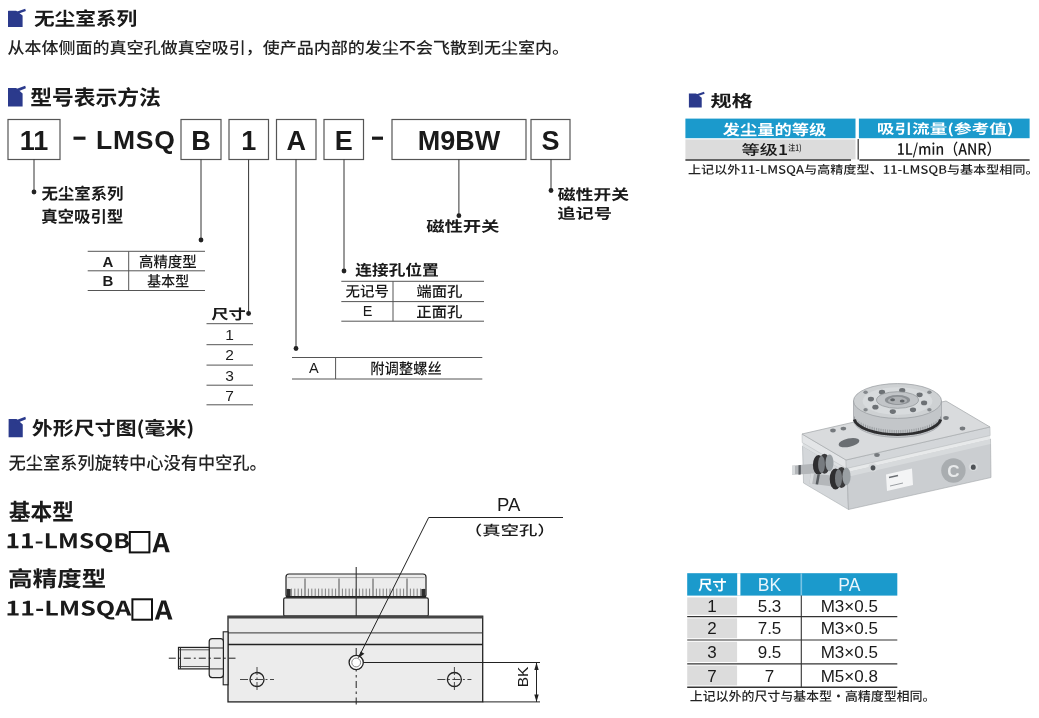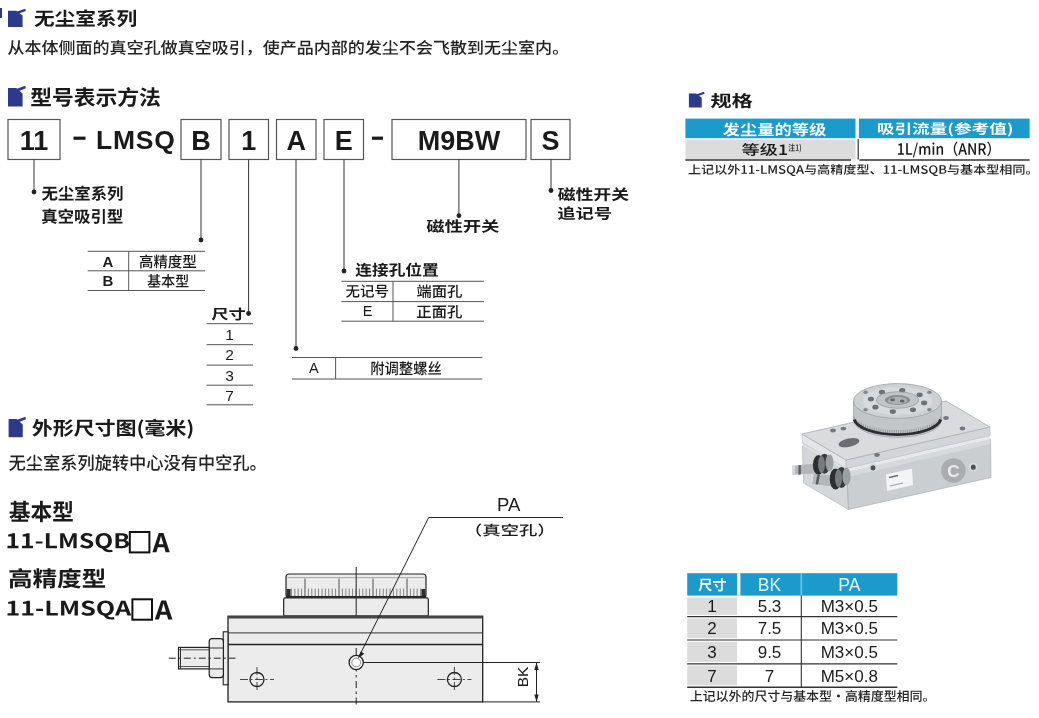--- a/index.html
+++ b/index.html
@@ -1,14 +1,14 @@
 <!DOCTYPE html>
 <html><head><meta charset="utf-8"><style>
 html,body{margin:0;padding:0;background:#fff;}
-#page{position:relative;width:1039px;height:718px;overflow:hidden;background:#fff;}
+#page{position:relative;width:1039px;height:718px;overflow:hidden;background:#fff;border-radius:32px;}
 </style></head><body>
 <div id="page">
 <svg width="1039" height="718" viewBox="0 0 1039 718">
       <rect x="0" y="8" width="2" height="10" fill="#2b3a8c"></rect>
       <g>
         <polygon points="8,10.8 16.2,10.8 22.6,15.6 22.6,27 8,27" fill="#2b3a8c"></polygon>
         <polygon points="14.2,12.4 25.2,8.8 25.9,10.9 15.4,14.7" fill="#2b3a8c"></polygon>
       </g>
       <path transform="matrix(0.02063 0 0 -0.01871 34.00 25.37)" d="M106 787V670H420C418 614 415 557 408 501H46V383H386C344 231 250 96 29 12C60 -13 93 -57 110 -88C351 11 456 173 503 353V95C503 -26 536 -65 663 -65C688 -65 786 -65 812 -65C922 -65 956 -19 970 152C936 160 881 181 855 202C849 73 843 53 802 53C779 53 699 53 680 53C637 53 630 58 630 97V383H960V501H530C537 557 540 614 543 670H905V787ZM1234 751C1189 662 1109 574 1027 520C1054 503 1102 465 1123 444C1205 509 1294 613 1349 717ZM1638 697C1721 625 1816 522 1855 453L1961 518C1917 589 1818 686 1736 754ZM1439 834V435H1563V834ZM1438 400V290H1131V180H1438V45H1043V-68H1958V45H1562V180H1871V290H1562V400ZM2146 232V129H2437V43H2058V-62H2948V43H2560V129H2868V232H2560V308H2437V232ZM2420 830C2429 812 2438 791 2446 770H2060V577H2172V497H2320C2280 461 2244 433 2227 422C2200 402 2179 390 2156 386C2168 357 2185 304 2191 283C2230 298 2285 302 2734 338C2756 315 2775 293 2788 275L2882 339C2845 385 2775 448 2713 497H2832V577H2939V770H2581C2570 800 2553 835 2536 864ZM2596 464 2649 419 2356 400C2397 430 2438 463 2474 497H2648ZM2178 599V661H2817V599ZM3242 216C3195 153 3114 84 3038 43C3068 25 3119 -14 3143 -37C3216 13 3305 96 3364 173ZM3619 158C3697 100 3795 17 3839 -37L3946 34C3895 90 3794 169 3717 221ZM3642 441C3660 423 3680 402 3699 381L3398 361C3527 427 3656 506 3775 599L3688 677C3644 639 3595 602 3546 568L3347 558C3406 600 3464 648 3515 698C3645 711 3768 729 3872 754L3786 853C3617 812 3338 787 3092 778C3104 751 3118 703 3121 673C3194 675 3271 679 3348 684C3296 636 3244 598 3223 585C3193 564 3170 550 3147 547C3159 517 3175 466 3180 444C3203 453 3236 458 3393 469C3328 430 3273 401 3243 388C3180 356 3141 339 3102 333C3114 303 3131 248 3136 227C3169 240 3214 247 3444 266V44C3444 33 3439 30 3422 29C3405 29 3344 29 3292 31C3310 0 3330 -51 3336 -86C3410 -86 3466 -85 3510 -67C3554 -48 3566 -17 3566 41V275L3773 292C3798 259 3820 228 3835 202L3929 260C3889 324 3807 418 3732 488ZM4617 743V167H4735V743ZM4824 840V50C4824 34 4818 29 4801 29C4784 28 4729 28 4679 30C4695 -2 4712 -53 4717 -85C4799 -86 4855 -82 4893 -64C4931 -45 4944 -14 4944 51V840ZM4173 283C4210 252 4258 210 4291 177C4230 98 4152 39 4060 4C4085 -20 4116 -67 4132 -98C4362 9 4506 211 4554 563L4479 585L4458 582H4275C4285 617 4295 653 4303 689H4572V804H4048V689H4182C4151 553 4101 428 4029 348C4055 329 4102 287 4120 265C4166 320 4205 391 4237 472H4422C4406 402 4384 339 4356 282C4323 311 4276 348 4242 374Z" fill="#1a1a1a"></path>
       <path transform="matrix(0.01702 0 0 -0.01619 7.44 53.66)" d="M249 825C236 457 196 156 33 -15C59 -29 110 -64 126 -80C222 35 277 190 310 378C366 305 419 222 446 164L517 232C481 306 402 417 328 501C340 600 348 708 353 822ZM635 826C617 445 565 152 371 -12C397 -27 447 -63 464 -78C564 18 628 146 670 304C714 164 785 20 895 -69C911 -42 945 -1 966 18C819 119 743 329 708 494C723 595 732 704 739 822ZM1449 544V191H1230C1314 288 1386 411 1437 544ZM1549 544H1559C1609 412 1680 288 1765 191H1549ZM1449 844V641H1062V544H1340C1272 382 1158 228 1031 147C1054 129 1085 94 1101 71C1145 103 1187 142 1226 187V95H1449V-84H1549V95H1772V183C1810 141 1850 104 1893 74C1910 100 1944 137 1968 157C1838 235 1723 385 1655 544H1940V641H1549V844ZM2238 840C2190 693 2110 547 2023 451C2040 429 2067 377 2076 355C2102 384 2127 417 2151 454V-83H2241V609C2274 676 2303 745 2327 814ZM2424 180V94H2574V-78H2667V94H2816V180H2667V490C2727 325 2813 168 2908 74C2925 99 2957 132 2980 148C2875 237 2777 400 2720 562H2957V653H2667V840H2574V653H2304V562H2524C2465 397 2366 232 2259 143C2280 126 2312 94 2327 71C2425 165 2513 318 2574 483V180ZM3475 93C3522 41 3578 -31 3602 -77L3661 -33C3636 10 3578 79 3531 130ZM3285 783V146H3359V713H3560V150H3638V783ZM3849 834V18C3849 3 3844 -1 3831 -1C3818 -1 3778 -1 3733 0C3743 -24 3754 -60 3757 -81C3823 -81 3865 -79 3892 -65C3918 -52 3928 -28 3928 18V834ZM3704 749V143H3778V749ZM3424 654V300C3424 182 3407 55 3256 -30C3270 -41 3295 -70 3303 -85C3469 8 3494 165 3494 299V654ZM3183 844C3148 694 3092 544 3024 444C3039 422 3062 373 3070 353C3091 384 3111 418 3130 456V-81H3207V636C3229 698 3248 761 3264 823ZM4401 326H4587V229H4401ZM4401 401V494H4587V401ZM4401 154H4587V55H4401ZM4055 782V692H4432C4426 656 4418 617 4409 582H4098V-84H4190V-32H4805V-84H4901V582H4507L4542 692H4949V782ZM4190 55V494H4315V55ZM4805 55H4673V494H4805ZM5545 415C5598 342 5663 243 5692 182L5772 232C5740 291 5672 387 5619 457ZM5593 846C5562 714 5508 580 5442 493V683H5279C5296 726 5316 779 5332 829L5229 846C5223 797 5208 732 5195 683H5081V-57H5168V20H5442V484C5464 470 5500 446 5515 432C5548 478 5580 536 5608 601H5845C5833 220 5819 68 5788 34C5776 21 5765 18 5745 18C5720 18 5660 18 5595 24C5613 -2 5625 -42 5627 -68C5684 -71 5744 -72 5779 -68C5817 -63 5842 -54 5867 -20C5908 30 5920 187 5935 643C5935 655 5935 688 5935 688H5642C5658 733 5672 779 5684 825ZM5168 599H5355V409H5168ZM5168 105V327H5355V105ZM6583 38C6694 3 6807 -45 6875 -83L6952 -18C6879 18 6754 66 6641 100ZM6341 95C6278 54 6154 6 6053 -19C6074 -37 6103 -67 6117 -85C6217 -58 6342 -9 6421 41ZM6464 846 6456 767H6083V687H6445L6435 632H6195V183H6056V104H6946V183H6810V632H6527L6538 687H6921V767H6552L6564 836ZM6286 183V243H6715V183ZM6286 457H6715V407H6286ZM6286 514V570H6715V514ZM6286 351H6715V300H6286ZM7554 524C7654 473 7794 396 7862 349L7925 424C7852 470 7711 542 7613 588ZM7381 589C7299 524 7193 461 7078 422L7133 338C7246 387 7363 460 7447 531ZM7074 36V-50H7930V36H7548V264H7821V349H7186V264H7447V36ZM7414 824C7428 794 7444 758 7457 726H7070V492H7163V640H7834V514H7932V726H7573C7558 763 7534 814 7514 852ZM8596 823V76C8596 -40 8622 -74 8719 -74C8738 -74 8829 -74 8849 -74C8942 -74 8965 -13 8975 157C8949 163 8912 182 8889 199C8884 49 8878 12 8841 12C8822 12 8749 12 8733 12C8697 12 8691 20 8691 74V823ZM8246 566V373C8164 352 8089 332 8030 319L8050 224L8246 278V30C8246 16 8242 12 8226 11C8210 11 8159 11 8106 13C8119 -14 8132 -56 8136 -82C8210 -83 8261 -80 8295 -65C8329 -50 8339 -23 8339 29V304L8535 359L8522 447L8339 398V529C8412 588 8490 670 8542 746L8477 792L8458 787H8055V699H8387C8346 651 8294 600 8246 566ZM9693 844C9671 682 9631 524 9563 422C9570 414 9580 402 9589 390H9495V569H9614V655H9495V832H9405V655H9276V569H9405V390H9298V-41H9380V27H9599V375L9618 345C9633 367 9648 392 9661 419C9675 335 9696 249 9729 169C9685 91 9626 28 9544 -19C9561 -34 9592 -67 9602 -83C9672 -38 9727 17 9771 82C9808 18 9855 -39 9915 -82C9927 -59 9955 -25 9972 -8C9905 34 9855 95 9818 165C9871 275 9900 410 9918 573H9964V654H9743C9757 711 9769 770 9778 829ZM9380 309H9516V108H9380ZM9721 573H9835C9824 456 9805 354 9774 267C9742 359 9724 457 9713 549ZM9223 840C9177 690 9100 540 9015 443C9030 419 9054 366 9063 343C9091 375 9117 413 9143 453V-84H9230V613C9261 679 9288 748 9310 815ZM10583 38C10694 3 10807 -45 10875 -83L10952 -18C10879 18 10754 66 10641 100ZM10341 95C10278 54 10154 6 10053 -19C10074 -37 10103 -67 10117 -85C10217 -58 10342 -9 10421 41ZM10464 846 10456 767H10083V687H10445L10435 632H10195V183H10056V104H10946V183H10810V632H10527L10538 687H10921V767H10552L10564 836ZM10286 183V243H10715V183ZM10286 457H10715V407H10286ZM10286 514V570H10715V514ZM10286 351H10715V300H10286ZM11554 524C11654 473 11794 396 11862 349L11925 424C11852 470 11711 542 11613 588ZM11381 589C11299 524 11193 461 11078 422L11133 338C11246 387 11363 460 11447 531ZM11074 36V-50H11930V36H11548V264H11821V349H11186V264H11447V36ZM11414 824C11428 794 11444 758 11457 726H11070V492H11163V640H11834V514H11932V726H11573C11558 763 11534 814 11514 852ZM12368 781V694H12474C12461 369 12418 119 12262 -30C12283 -42 12325 -71 12340 -85C12435 17 12490 150 12522 315C12557 240 12599 172 12649 113C12597 60 12537 17 12471 -14C12491 -28 12523 -63 12536 -85C12599 -52 12659 -8 12712 47C12769 -6 12834 -50 12908 -81C12922 -58 12951 -22 12971 -4C12896 24 12829 66 12772 118C12844 217 12900 342 12931 495L12873 518L12856 515H12764C12787 597 12812 697 12832 781ZM12563 694H12721C12700 601 12673 501 12650 432H12824C12799 335 12759 253 12708 183C12637 268 12582 370 12547 481C12554 548 12559 619 12563 694ZM12073 753V87H12154V180H12336V753ZM12154 666H12254V268H12154ZM13769 832V-84H13864V832ZM13138 576C13125 474 13103 345 13082 261H13452C13440 113 13424 45 13402 27C13390 18 13379 16 13357 16C13332 16 13266 17 13202 23C13222 -5 13235 -45 13237 -75C13301 -79 13362 -79 13395 -76C13434 -73 13460 -66 13484 -39C13518 -3 13536 89 13552 308C13554 321 13555 349 13555 349H13198L13222 487H13547V804H13107V716H13454V576ZM14173 -120C14287 -84 14357 3 14357 113C14357 189 14324 238 14261 238C14215 238 14176 209 14176 158C14176 107 14215 79 14260 79L14274 80C14269 19 14224 -27 14147 -55ZM15592 839V739H15326V652H15592V567H15351V282H15586C15580 233 15567 187 15540 145C15494 180 15456 220 15428 266L15350 241C15386 180 15431 127 15486 83C15441 46 15377 14 15287 -7C15306 -27 15334 -65 15345 -86C15443 -57 15513 -17 15563 30C15661 -28 15782 -65 15921 -85C15933 -58 15958 -20 15977 0C15837 15 15716 47 15619 97C15655 153 15672 216 15680 282H15935V567H15686V652H15965V739H15686V839ZM15438 488H15592V391V361H15438ZM15686 488H15844V361H15686V391ZM15268 847C15211 698 15116 553 15017 460C15034 437 15060 386 15068 364C15101 397 15134 436 15166 479V-88H15257V617C15295 682 15329 750 15356 818ZM16681 633C16664 582 16631 513 16603 467H16351L16425 500C16409 539 16371 597 16338 639L16255 604C16286 562 16320 506 16335 467H16118V330C16118 225 16110 79 16030 -27C16051 -39 16094 -75 16109 -94C16199 25 16217 205 16217 328V375H16932V467H16700C16728 506 16758 554 16786 599ZM16416 822C16435 796 16456 761 16470 731H16107V641H16908V731H16582C16568 764 16540 812 16512 847ZM17311 712H17690V547H17311ZM17220 803V456H17787V803ZM17078 360V-84H17167V-32H17351V-77H17445V360ZM17167 59V269H17351V59ZM17544 360V-84H17634V-32H17833V-79H17928V360ZM17634 59V269H17833V59ZM18094 675V-86H18189V582H18451C18446 454 18410 296 18202 185C18225 169 18257 134 18270 114C18394 187 18464 275 18503 367C18587 286 18676 193 18722 130L18800 192C18742 264 18626 375 18533 459C18542 501 18547 542 18549 582H18815V33C18815 15 18809 10 18790 9C18770 8 18702 8 18636 11C18650 -15 18664 -58 18668 -84C18758 -84 18820 -83 18858 -68C18896 -53 18908 -24 18908 31V675H18550V844H18452V675ZM19619 793V-81H19703V708H19843C19817 631 19781 525 19748 446C19832 360 19855 286 19855 227C19856 193 19849 164 19831 153C19820 147 19806 144 19792 143C19774 142 19749 142 19723 145C19738 119 19746 81 19747 56C19776 55 19806 55 19829 58C19854 61 19876 68 19894 80C19928 104 19942 153 19942 217C19942 285 19924 364 19838 457C19878 547 19923 662 19957 756L19892 797L19878 793ZM19237 826C19250 797 19264 761 19274 730H19075V644H19418C19403 589 19376 513 19351 460H19204L19276 480C19266 525 19241 591 19213 642L19132 621C19156 570 19181 505 19189 460H19047V374H19574V460H19442C19465 508 19490 569 19512 623L19422 644H19552V730H19374C19362 765 19341 812 19323 850ZM19100 291V-80H19189V-33H19438V-73H19532V291ZM19189 50V206H19438V50ZM20545 415C20598 342 20663 243 20692 182L20772 232C20740 291 20672 387 20619 457ZM20593 846C20562 714 20508 580 20442 493V683H20279C20296 726 20316 779 20332 829L20229 846C20223 797 20208 732 20195 683H20081V-57H20168V20H20442V484C20464 470 20500 446 20515 432C20548 478 20580 536 20608 601H20845C20833 220 20819 68 20788 34C20776 21 20765 18 20745 18C20720 18 20660 18 20595 24C20613 -2 20625 -42 20627 -68C20684 -71 20744 -72 20779 -68C20817 -63 20842 -54 20867 -20C20908 30 20920 187 20935 643C20935 655 20935 688 20935 688H20642C20658 733 20672 779 20684 825ZM20168 599H20355V409H20168ZM20168 105V327H20355V105ZM21671 791C21712 745 21767 681 21793 644L21870 694C21842 731 21785 792 21744 835ZM21140 514C21149 526 21187 533 21246 533H21382C21317 331 21207 173 21025 69C21048 52 21082 15 21095 -6C21221 68 21315 163 21384 279C21421 215 21465 159 21516 110C21434 57 21339 19 21239 -4C21257 -24 21279 -61 21289 -86C21399 -56 21503 -13 21592 48C21680 -15 21785 -59 21911 -86C21924 -60 21950 -21 21971 -1C21854 20 21753 57 21669 108C21754 185 21821 284 21862 411L21796 441L21778 437H21460C21472 468 21482 500 21492 533H21937V623H21516C21531 689 21543 758 21553 832L21448 849C21438 769 21425 694 21408 623H21244C21271 676 21299 740 21317 802L21216 819C21198 741 21160 662 21148 641C21135 619 21123 605 21109 600C21119 578 21134 533 21140 514ZM21590 165C21529 216 21480 276 21443 345H21729C21695 275 21647 215 21590 165ZM22249 742C22202 652 22118 563 22035 508C22057 494 22094 464 22111 447C22194 511 22283 612 22340 715ZM22649 697C22735 626 22831 525 22873 456L22956 509C22910 578 22810 675 22726 743ZM22452 831V434H22549V831ZM22451 395V279H22133V192H22451V31H22044V-58H22957V31H22549V192H22870V279H22549V395ZM23554 465C23669 383 23819 263 23887 184L23966 257C23893 335 23739 449 23626 526ZM23067 775V679H23493C23396 515 23231 352 23039 259C23059 238 23089 199 23104 175C23235 243 23351 338 23448 446V-82H23551V576C23575 610 23597 644 23617 679H23933V775ZM24158 -64C24202 -47 24263 -44 24778 -3C24800 -32 24818 -60 24831 -83L24916 -32C24871 44 24778 150 24689 229L24608 187C24643 155 24679 117 24712 79L24301 51C24367 111 24431 181 24486 252H24918V345H24088V252H24355C24295 173 24229 106 24203 84C24172 55 24149 37 24126 33C24137 6 24152 -43 24158 -64ZM24501 846C24408 715 24229 590 24036 512C24058 493 24090 452 24104 428C24160 453 24214 482 24265 514V450H24739V522C24792 490 24847 461 24902 439C24917 465 24948 503 24969 522C24813 574 24651 675 24556 764L24589 807ZM24303 538C24377 587 24444 642 24502 703C24558 648 24632 590 24713 538ZM25855 719C25809 661 25739 590 25673 532C25669 611 25667 698 25667 790H25062V691H25572C25582 230 25633 -59 25850 -60C25926 -59 25955 -8 25966 154C25944 165 25916 190 25894 212C25890 101 25880 39 25854 39C25755 38 25705 175 25682 401C25766 355 25855 300 25902 258L25951 333C25901 375 25808 429 25724 472C25796 530 25877 605 25941 673ZM26622 845C26605 709 26575 576 26528 474V546H26433V649H26530V728H26433V834H26346V728H26234V834H26148V728H26052V649H26148V546H26037V465H26524C26512 441 26500 419 26486 399C26505 380 26538 338 26549 318C26571 350 26591 386 26608 426C26628 338 26653 257 26686 184C26636 105 26568 42 26477 -4C26494 -24 26522 -66 26531 -87C26616 -39 26682 20 26735 92C26780 19 26836 -41 26907 -85C26921 -59 26951 -22 26973 -3C26896 38 26836 101 26789 180C26844 287 26877 416 26898 572H26965V659H26683C26696 715 26706 773 26715 831ZM26234 649H26346V546H26234ZM26191 208H26389V149H26191ZM26191 278V335H26389V278ZM26104 407V-84H26191V78H26389V9C26389 -2 26385 -5 26374 -6C26363 -6 26325 -7 26287 -5C26298 -27 26310 -61 26313 -83C26373 -83 26414 -82 26442 -70C26469 -56 26477 -33 26477 8V407ZM26661 572H26806C26792 462 26770 367 26737 285C26702 369 26677 466 26659 568ZM27633 755V148H27721V755ZM27828 830V48C27828 31 27823 26 27806 25C27788 25 27734 25 27677 27C27691 2 27707 -40 27711 -65C27786 -65 27841 -63 27876 -48C27909 -33 27920 -6 27920 48V830ZM27057 49 27078 -39C27212 -15 27402 21 27580 55L27574 138L27372 101V241H27564V324H27372V423H27283V324H27092V241H27283V86C27197 71 27119 58 27057 49ZM27118 433C27145 444 27184 448 27482 474C27494 454 27504 434 27512 418L27584 466C27556 524 27491 614 27437 681L27369 641C27391 613 27414 581 27435 548L27213 532C27250 581 27286 641 27315 699H27585V782H27067V699H27211C27183 636 27148 581 27136 563C27119 540 27103 523 27088 519C27098 495 27113 452 27118 433ZM28111 779V686H28434C28432 621 28429 554 28420 488H28049V395H28402C28361 231 28265 81 28035 -5C28059 -25 28086 -59 28099 -84C28356 20 28457 201 28500 395H28508V75C28508 -29 28538 -60 28652 -60C28675 -60 28798 -60 28822 -60C28924 -60 28953 -17 28964 148C28937 155 28894 171 28873 188C28868 55 28861 33 28815 33C28787 33 28685 33 28663 33C28615 33 28607 39 28607 76V395H28955V488H28516C28525 554 28528 621 28531 686H28899V779ZM29249 742C29202 652 29118 563 29035 508C29057 494 29094 464 29111 447C29194 511 29283 612 29340 715ZM29649 697C29735 626 29831 525 29873 456L29956 509C29910 578 29810 675 29726 743ZM29452 831V434H29549V831ZM29451 395V279H29133V192H29451V31H29044V-58H29957V31H29549V192H29870V279H29549V395ZM30148 223V141H30450V28H30058V-56H30946V28H30547V141H30861V223H30547V316H30450V223ZM30190 294C30225 308 30276 311 30741 349C30763 325 30783 303 30797 284L30870 336C30829 387 30746 461 30678 514H30834V596H30172V514H30350C30301 466 30252 427 30232 414C30206 394 30183 381 30163 378C30172 355 30185 312 30190 294ZM30604 473C30626 455 30649 435 30672 414L30326 390C30376 427 30426 470 30472 514H30667ZM30428 830C30440 809 30452 783 30462 759H30066V575H30158V673H30839V575H30935V759H30568C30557 789 30538 826 30520 856ZM31094 675V-86H31189V582H31451C31446 454 31410 296 31202 185C31225 169 31257 134 31270 114C31394 187 31464 275 31503 367C31587 286 31676 193 31722 130L31800 192C31742 264 31626 375 31533 459C31542 501 31547 542 31549 582H31815V33C31815 15 31809 10 31790 9C31770 8 31702 8 31636 11C31650 -15 31664 -58 31668 -84C31758 -84 31820 -83 31858 -68C31896 -53 31908 -24 31908 31V675H31550V844H31452V675ZM32194 246C32108 246 32037 175 32037 89C32037 3 32108 -67 32194 -67C32281 -67 32350 3 32350 89C32350 175 32281 246 32194 246ZM32194 -7C32141 -7 32098 36 32098 89C32098 142 32141 185 32194 185C32247 185 32290 142 32290 89C32290 36 32247 -7 32194 -7Z" fill="#222"></path>

